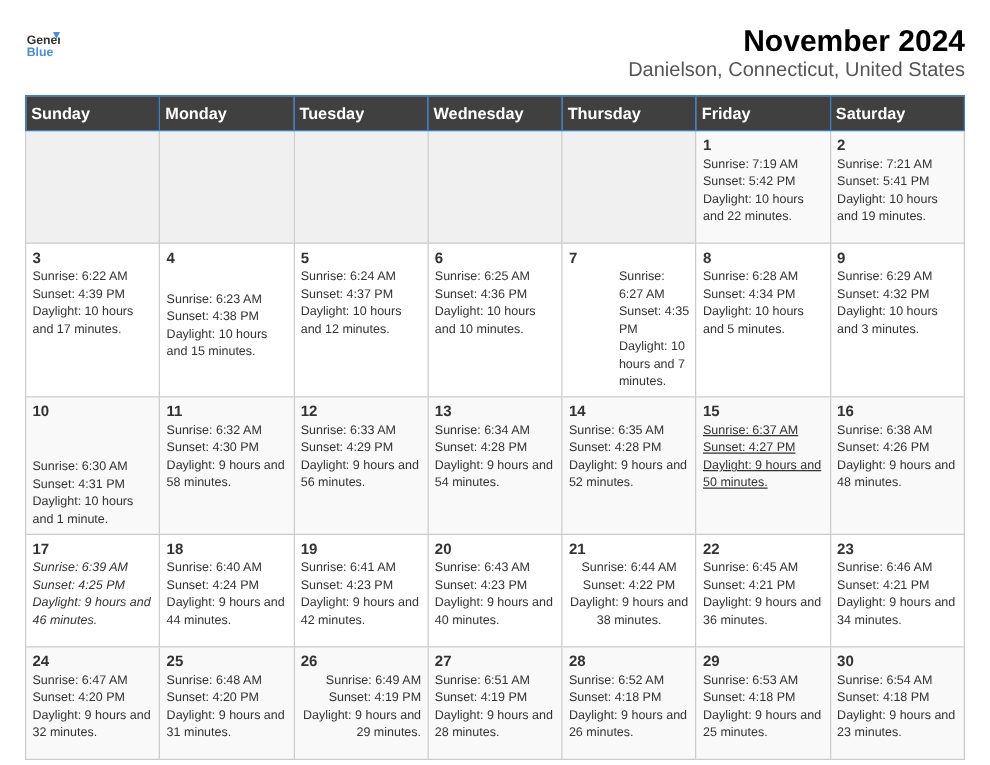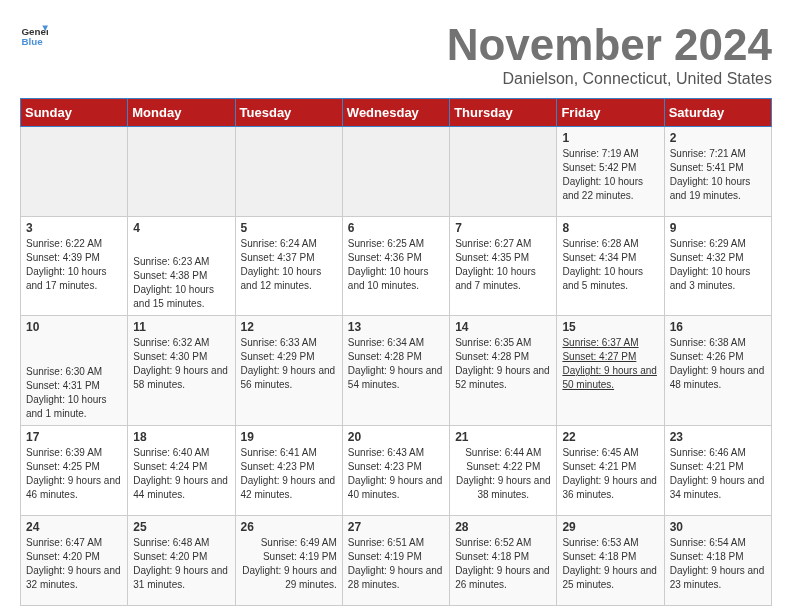--- a/index.html
+++ b/index.html
@@ -22,35 +22,35 @@
       gap: 4px;
     }
     .logo-icon {
       width: 28px;
       height: 28px;
     }
     .title-section {
       text-align: right;
     }
     .main-title {
-      font-size: 44px;
+      font-size: 24px;
       font-weight: bold;
-      color: #737373;
+      color: #000000;
     }
     .subtitle {
       font-size: 16px;
       color: #555;
     }
     table {
       width: 100%;
       border-collapse: collapse;
       table-layout: fixed;
     }
     thead tr th {
-      background-color: #b91c1c;
+      background-color: #404040;
       color: white;
       font-size: 13px;
       font-weight: bold;
       padding: 6px 4px;
       text-align: left;
       border: 1px solid #3a80c9;
     }
     tbody tr td {
       vertical-align: top;
       border: 1px solid #ccc;
@@ -149,21 +149,21 @@
 Daylight: 10 hours and 12 minutes.</div>
         </td>
         <td>
           <span class="day-number">6</span>
           <div class="day-info" style="white-space: pre-line;">Sunrise: 6:25 AM
 Sunset: 4:36 PM
 Daylight: 10 hours and 10 minutes.</div>
         </td>
         <td>
           <span class="day-number">7</span>
-          <div class="day-info" style="white-space: pre-line;">Sunrise: 6:27 AM
+          <div class="day-info" style="white-space: pre-line; margin-left: 40px;">Sunrise: 6:27 AM
 Sunset: 4:35 PM
 Daylight: 10 hours and 7 minutes.</div>
         </td>
         <td>
           <span class="day-number">8</span>
           <div class="day-info" style="white-space: pre-line;">Sunrise: 6:28 AM
 Sunset: 4:34 PM
 Daylight: 10 hours and 5 minutes.</div>
         </td>
         <td>
@@ -213,21 +213,21 @@
         <td>
           <span class="day-number">16</span>
           <div class="day-info" style="white-space: pre-line;">Sunrise: 6:38 AM
 Sunset: 4:26 PM
 Daylight: 9 hours and 48 minutes.</div>
         </td>
       </tr>
       <tr>
         <td>
           <span class="day-number">17</span>
-          <div class="day-info" style="white-space: pre-line;">Sunrise: 6:39 AM
+          <div class="day-info" style="white-space: pre-line; font-style: italic;">Sunrise: 6:39 AM
 Sunset: 4:25 PM
 Daylight: 9 hours and 46 minutes.</div>
         </td>
         <td>
           <span class="day-number">18</span>
           <div class="day-info" style="white-space: pre-line;">Sunrise: 6:40 AM
 Sunset: 4:24 PM
 Daylight: 9 hours and 44 minutes.</div>
         </td>
         <td>

